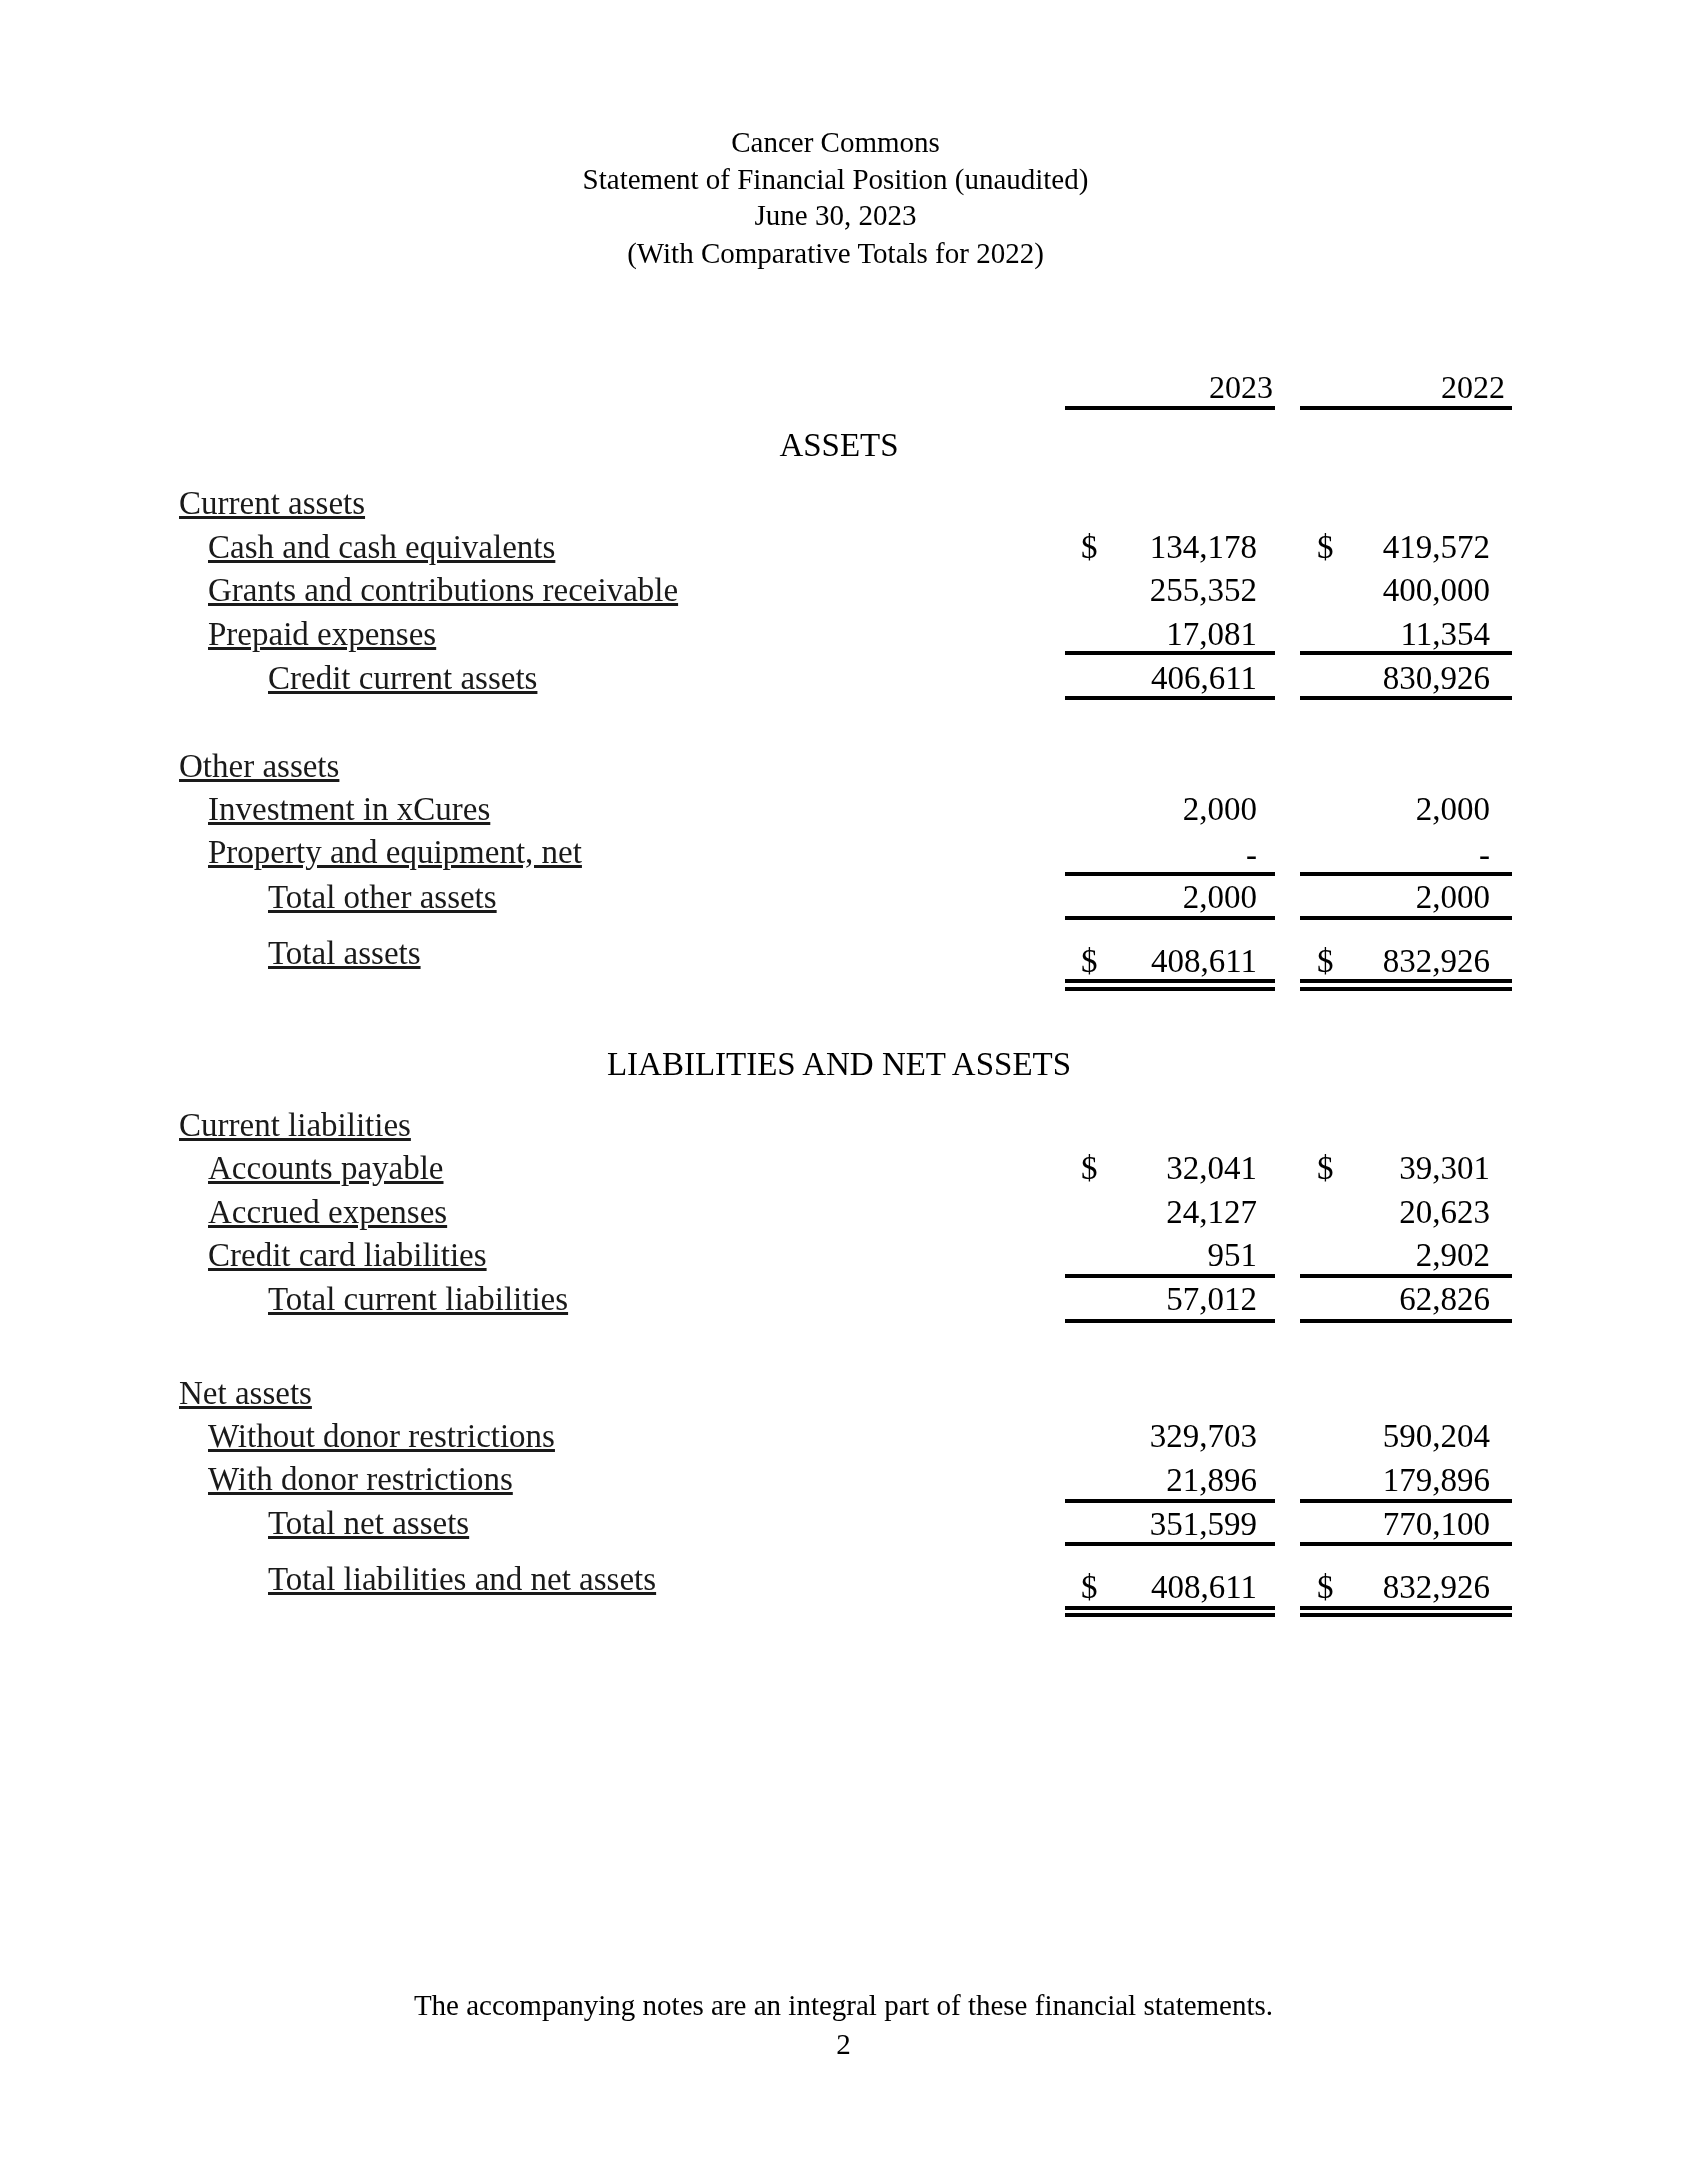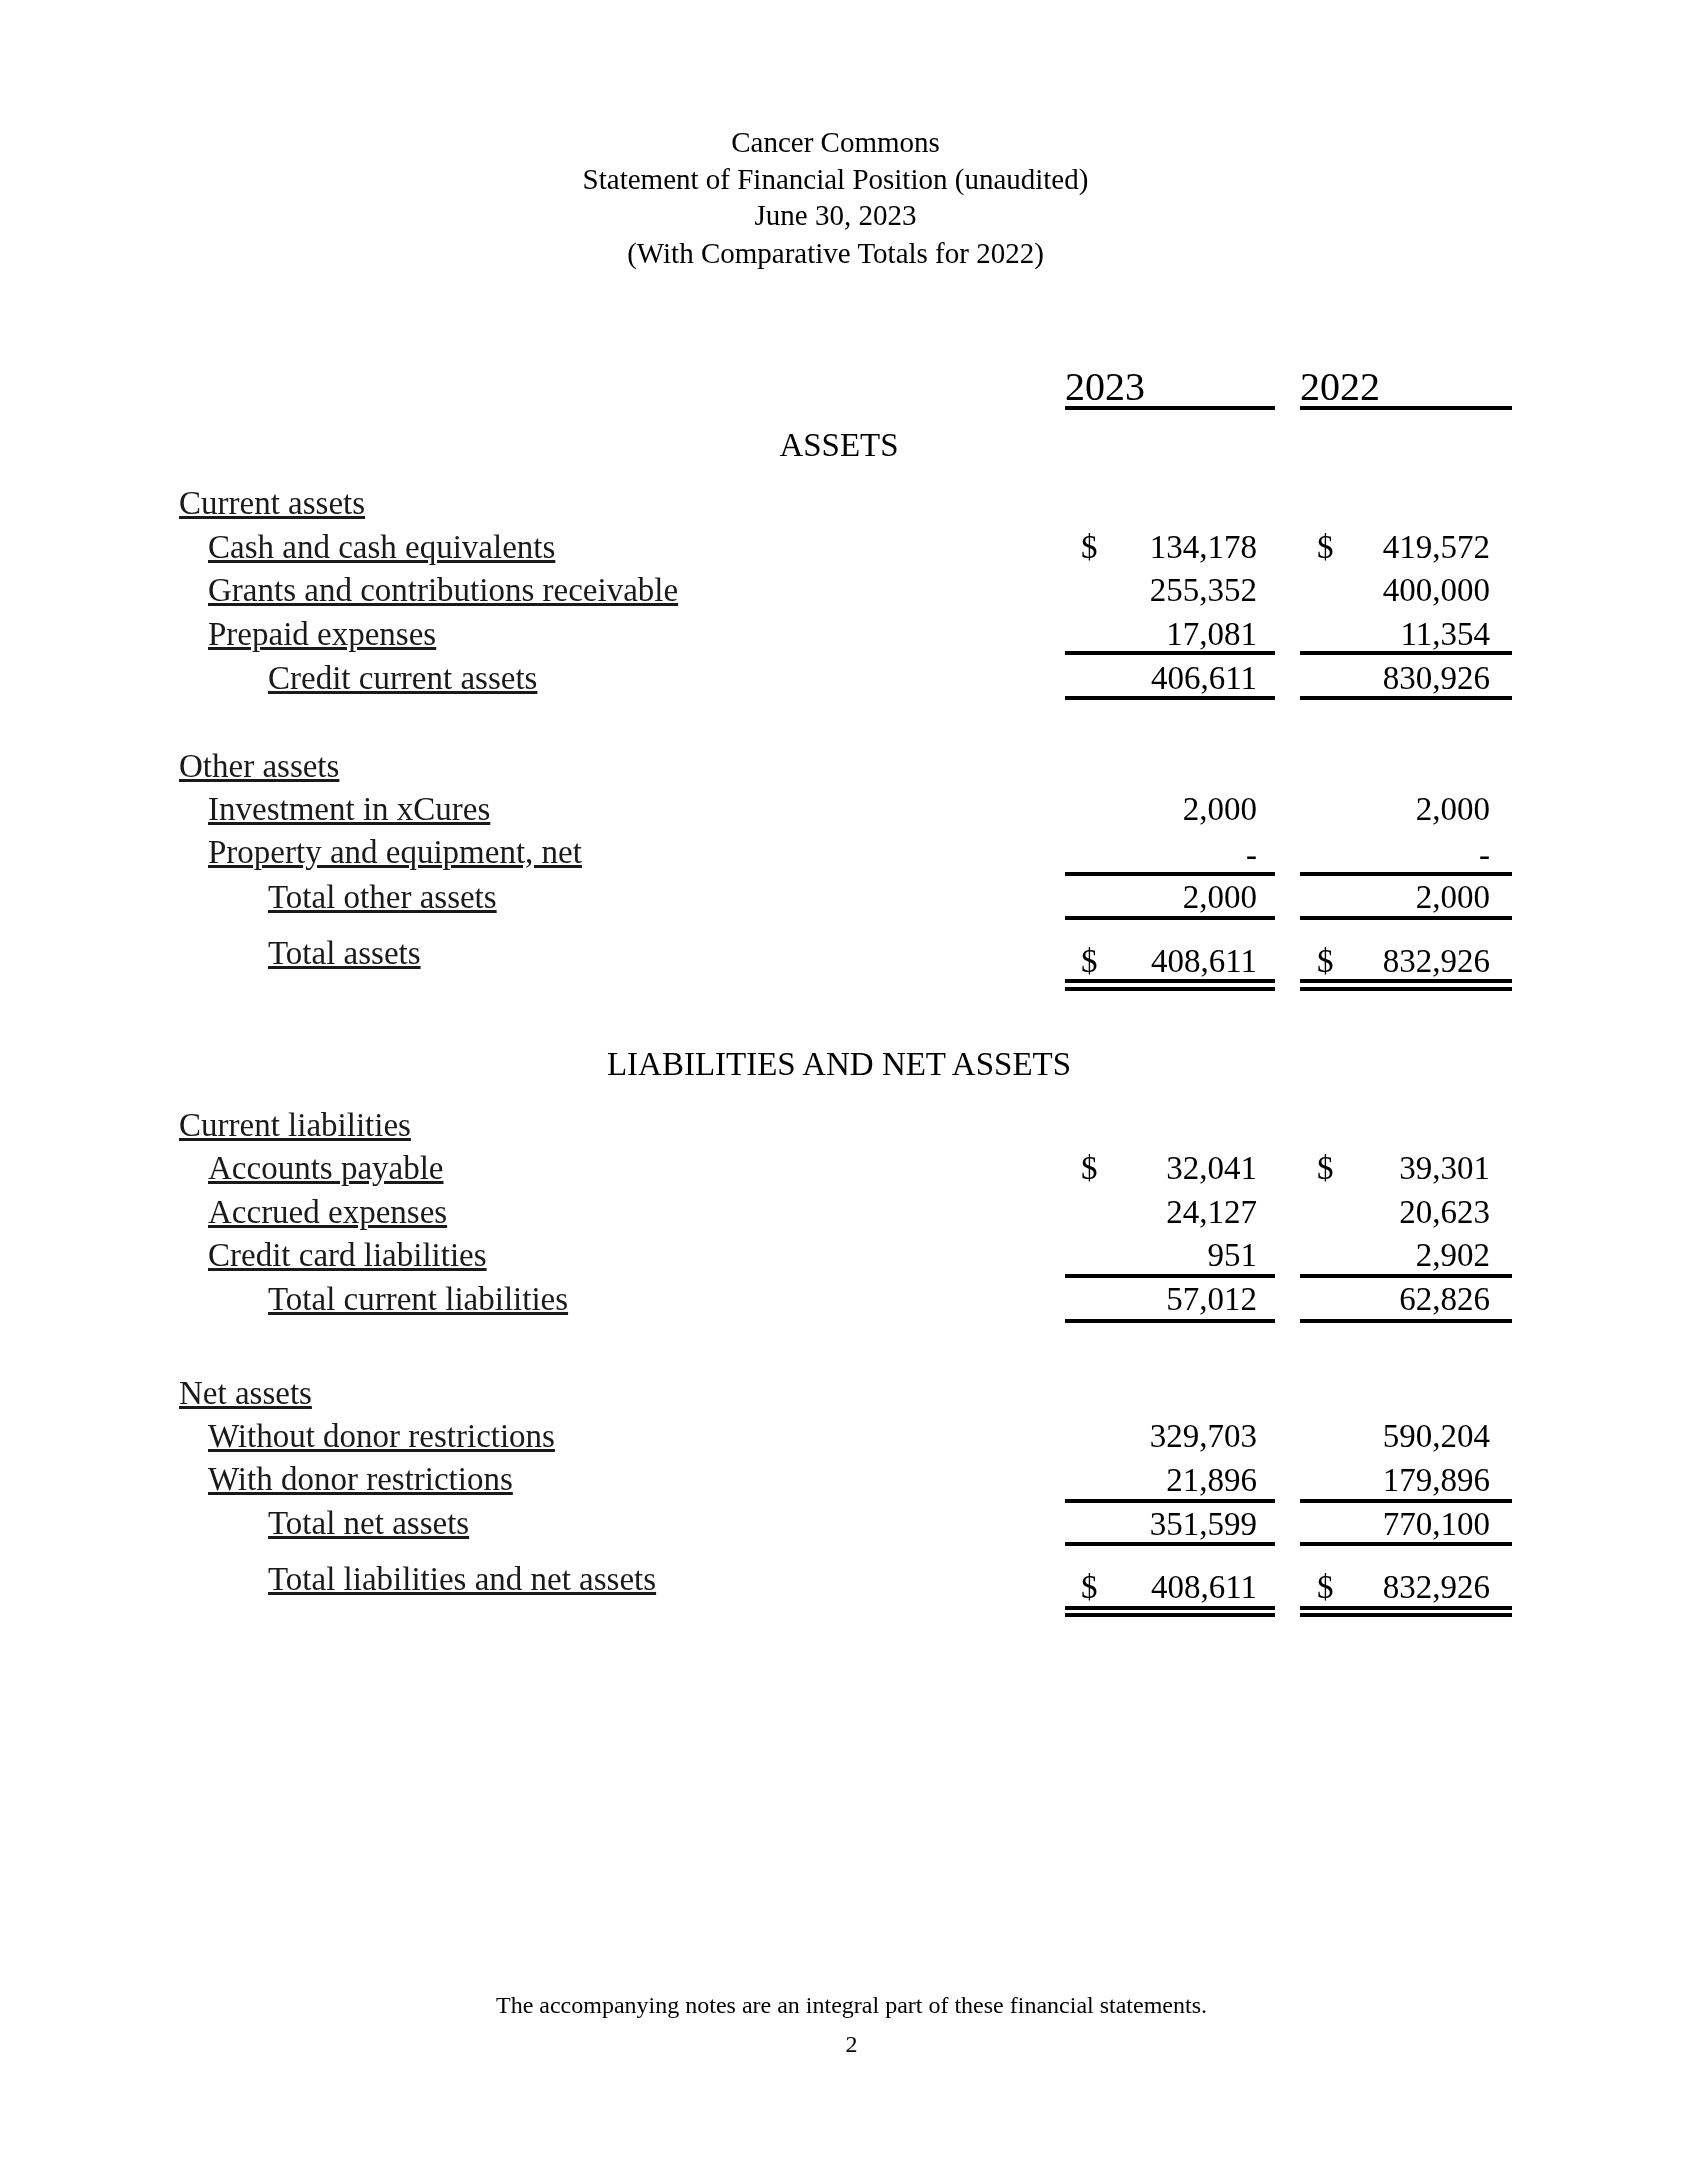--- a/index.html
+++ b/index.html
@@ -5,33 +5,33 @@
   html, body { margin: 0; padding: 0; background: #ffffff; }
   body { width: 1687px; height: 2183px; position: relative; overflow: hidden;
          font-family: "Liberation Serif", "DejaVu Serif", serif; color: #000; }
   .abs { position: absolute; white-space: nowrap; }
   .title-line { left: 0; width: 1671px; text-align: center; font-size: 29px; line-height: 37px; }
   .section-head { font-size: 33px; line-height: 40px; width: 662px; text-align: center; }
   .label { font-size: 33px; line-height: 40px; color: #1a1a1a; text-decoration: underline; }
   .l0 { left: 179px; }
   .l1 { left: 208px; }
   .l2 { left: 268px; }
-  .year { font-size: 40px; line-height: 40px; text-align: left; }
+  .year { font-size: 32px; line-height: 40px; text-align: right; }
   .c1 { left: 1065px; width: 208px; }
   .c2 { left: 1300px; width: 205px; }
   .val { font-size: 33px; line-height: 40px; text-align: right; }
   .v1 { left: 1065px; width: 192px; }
   .v2 { left: 1300px; width: 190px; }
   .dollar { font-size: 33px; line-height: 40px; }
   .d1 { left: 1081px; }
   .d2 { left: 1317px; }
   .rule { position: absolute; height: 4px; background: #000; }
   .rule.r1 { left: 1065px; width: 210px; }
   .rule.r2 { left: 1300px; width: 212px; }
-  .footer { left: 16px; width: 1671px; text-align: center; font-size: 24px; line-height: 37px; }
+  .footer { left: 8px; width: 1671px; text-align: center; font-size: 29px; line-height: 37px; }
 </style>
 </head>
 <body>
 
 <div class="abs title-line" style="top:124px">Cancer Commons</div>
 <div class="abs title-line" style="top:161px">Statement of Financial Position (unaudited)</div>
 <div class="abs title-line" style="top:197px">June 30, 2023</div>
 <div class="abs title-line" style="top:235px">(With Comparative Totals for 2022)</div>
 
 <div class="abs year c1" style="top:367px">2023</div>

